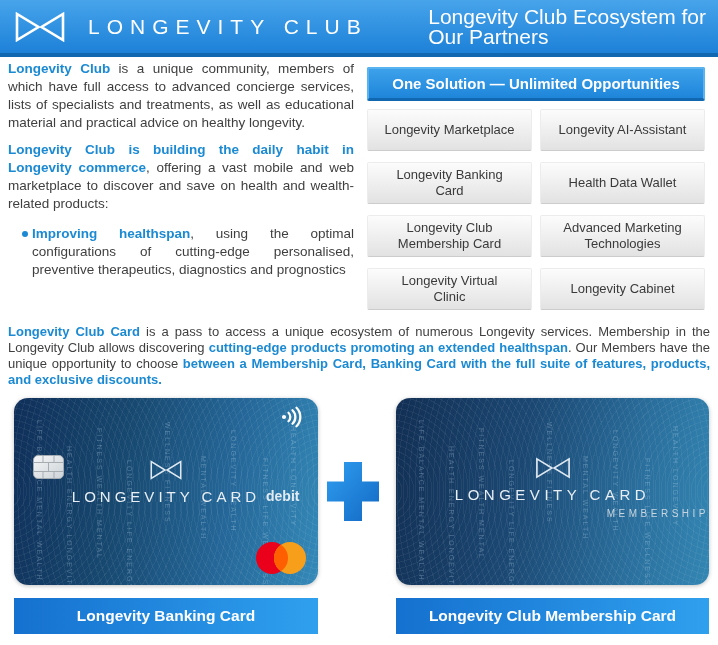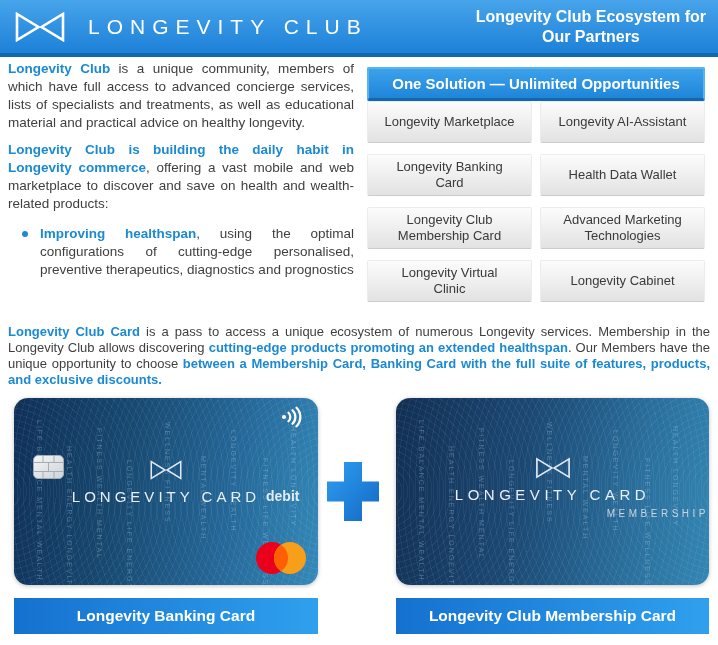--- a/index.html
+++ b/index.html
@@ -16,36 +16,36 @@
   
   .header{
     position:absolute;left:0;top:0;width:718px;height:57px;
     background:linear-gradient(180deg,var(--header-top),var(--header-bottom));
     border-bottom:4px solid var(--header-border);
     display:flex;align-items:center;justify-content:space-between;
     padding:0 10px 0 14px;color:#fff;
   }
   .logo{display:flex;align-items:center;gap:22px;}
   .logo-text{font-size:21px;letter-spacing:7px;font-weight:400;white-space:nowrap;}
-  .tagline{text-align:center;font-weight:bold;font-size:16px;line-height:20px;padding-right:2px;}
+  .tagline{text-align:left;font-weight:normal;font-size:21px;line-height:20px;padding-right:2px;}
   
   .intro{position:absolute;left:8px;top:60px;width:346px;font-size:13.5px;line-height:18px;text-align:justify;}
   .intro p{margin:0 0 9px 0;}
   .hl{color:var(--accent);font-weight:bold;}
   .bullets{list-style:none;margin-top:12px;}
-  .bullets li{display:flex;gap:12px;margin-bottom:11px;}
+  .bullets li{display:flex;gap:4px;margin-bottom:11px;}
   .bullet-dot{flex:none;width:6px;height:6px;border-radius:50%;background:var(--accent);margin:6px 0 0 14px;}
   
   .solutions{position:absolute;left:367px;top:67px;width:338px;}
   .sol-title{
     text-align:center;color:#fff;font-weight:bold;font-size:15px;padding:6px 0;
     background:linear-gradient(180deg,#3da1ea,#1e85da);
     border:2px solid #59b3ef;border-bottom:3px solid var(--header-border);border-radius:2px;
   }
-  .sol-grid{display:grid;grid-template-columns:1fr 1fr;gap:11px 8px;grid-auto-rows:42px;}
+  .sol-grid{margin-top:8px;display:grid;grid-template-columns:1fr 1fr;gap:11px 8px;grid-auto-rows:42px;}
   .sol-item{
     background:linear-gradient(180deg,#fcfcfc,#e2e2e2);
     border:1px solid #ececec;border-bottom-color:#cccccc;border-radius:2px;
     display:flex;align-items:center;justify-content:center;text-align:center;
     font-size:13px;color:#3a3a3a;padding:0 16px;line-height:16px;
   }
   
   .card-paragraph{position:absolute;left:8px;top:324px;width:702px;font-size:13px;line-height:16px;text-align:justify;}
   
   .card{

